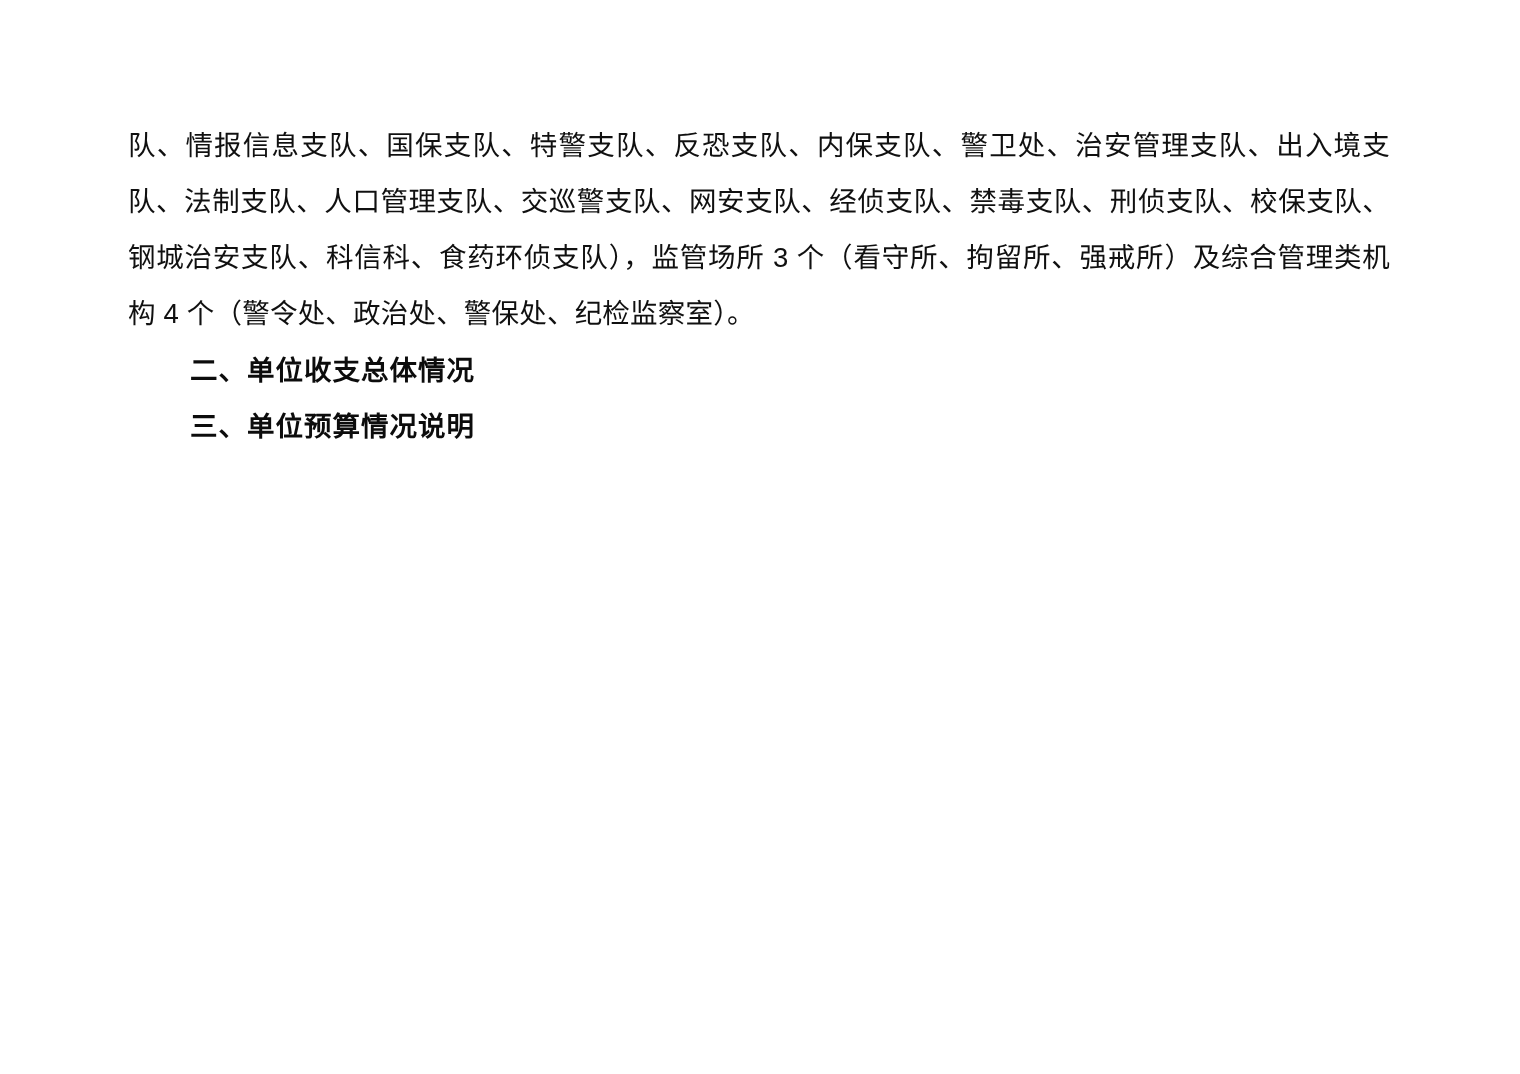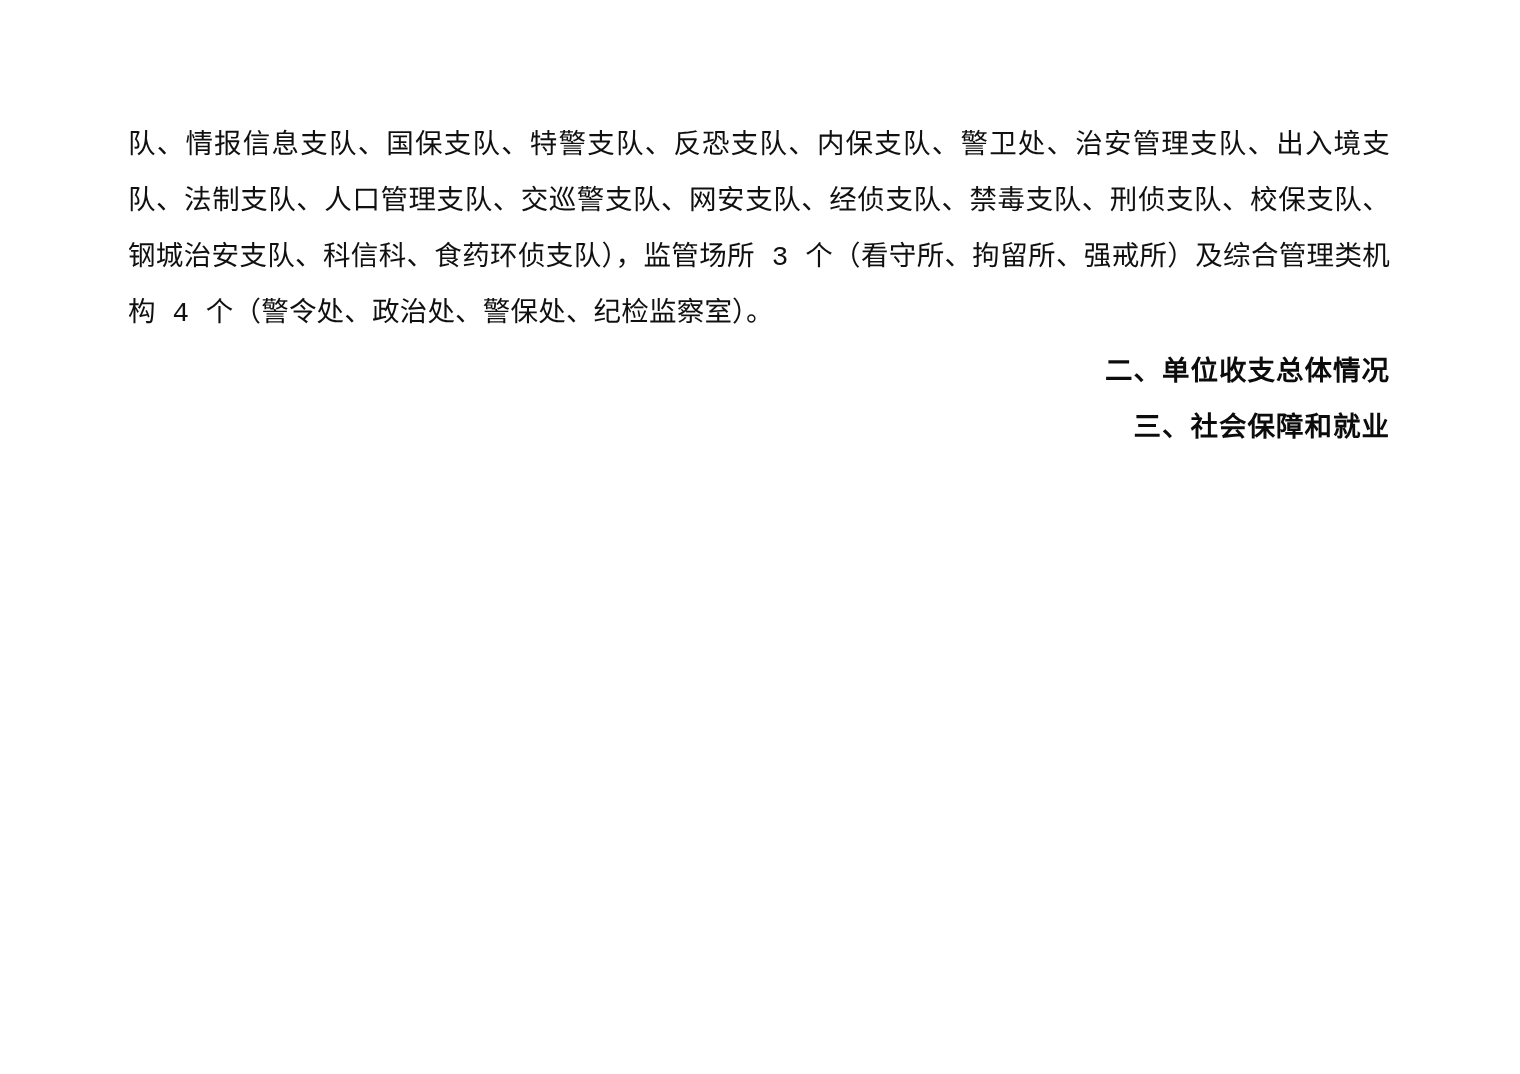--- a/index.html
+++ b/index.html
@@ -16,21 +16,21 @@
     box-sizing: border-box;
     overflow: hidden;
   }
   .content {
     position: absolute;
     left: 128px;
     top: 118px;
     width: 1262px;
   }
   .para {
-    font-family: Liberation Mono, monospace;
+    font-family: Liberation Sans, sans-serif;
     font-size: 27.5px;
     line-height: 56px;
     color: #101010;
     text-align: justify;
     text-justify: inter-ideograph;
     margin: 0 0 0 0;
     letter-spacing: 0.2px;
     white-space: pre-wrap;
     word-break: break-all;
   }
@@ -39,32 +39,31 @@
   }
   .heading {
     font-family: "DejaVu Serif", "Liberation Serif", serif;
     font-weight: bold;
     font-size: 27.5px;
     line-height: 56px;
     color: #0c0c0c;
     text-indent: 62px;
     margin: 0;
     letter-spacing: 1px;
-    text-align: right;
   }
 </style>
 </head>
 <body>
 
 <div class="page">
   <div class="content">
 
     <p class="para">队、情报信息支队、国保支队、特警支队、反恐支队、内保支队、警卫处、治安管理支队、出入境支队、法制支队、人口管理支队、交巡警支队、网安支队、经侦支队、禁毒支队、刑侦支队、校保支队、钢城治安支队、科信科、食药环侦支队），监管场所 3 个（看守所、拘留所、强戒所）及综合管理类机构 4 个（警令处、政治处、警保处、纪检监察室）。</p>
 
     <h2 class="heading">二、单位收支总体情况</h2>
 
 
 
-    <h2 class="heading">三、社会保障和就业</h2>
+    <h2 class="heading">三、单位预算情况说明</h2>
 
 
   </div>
 </div>
 
 </body></html>

